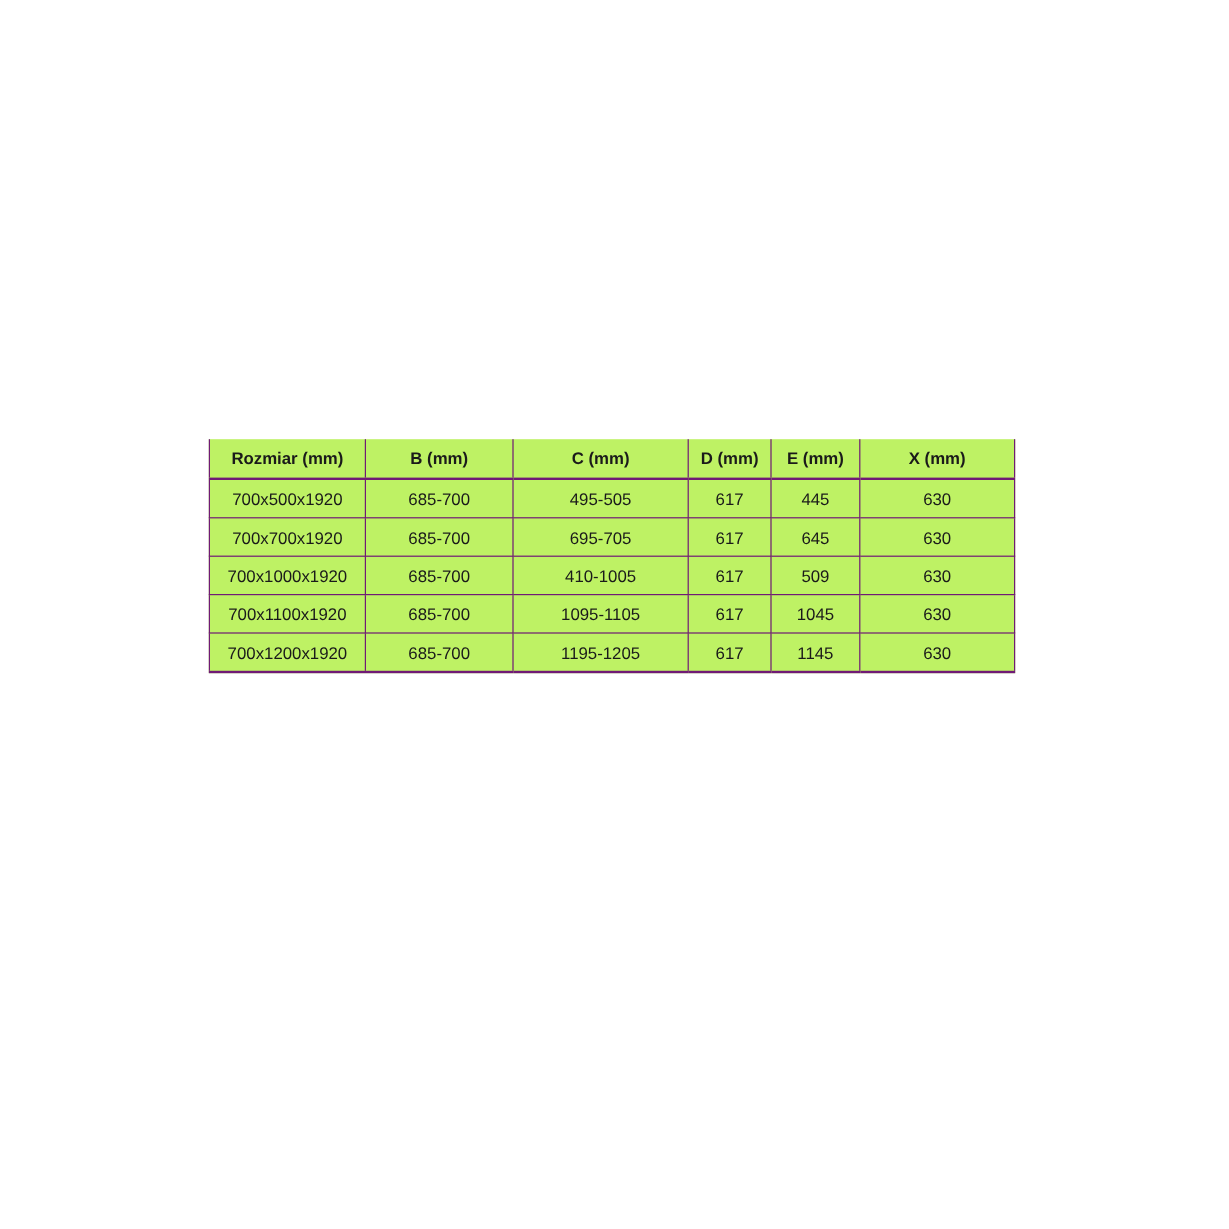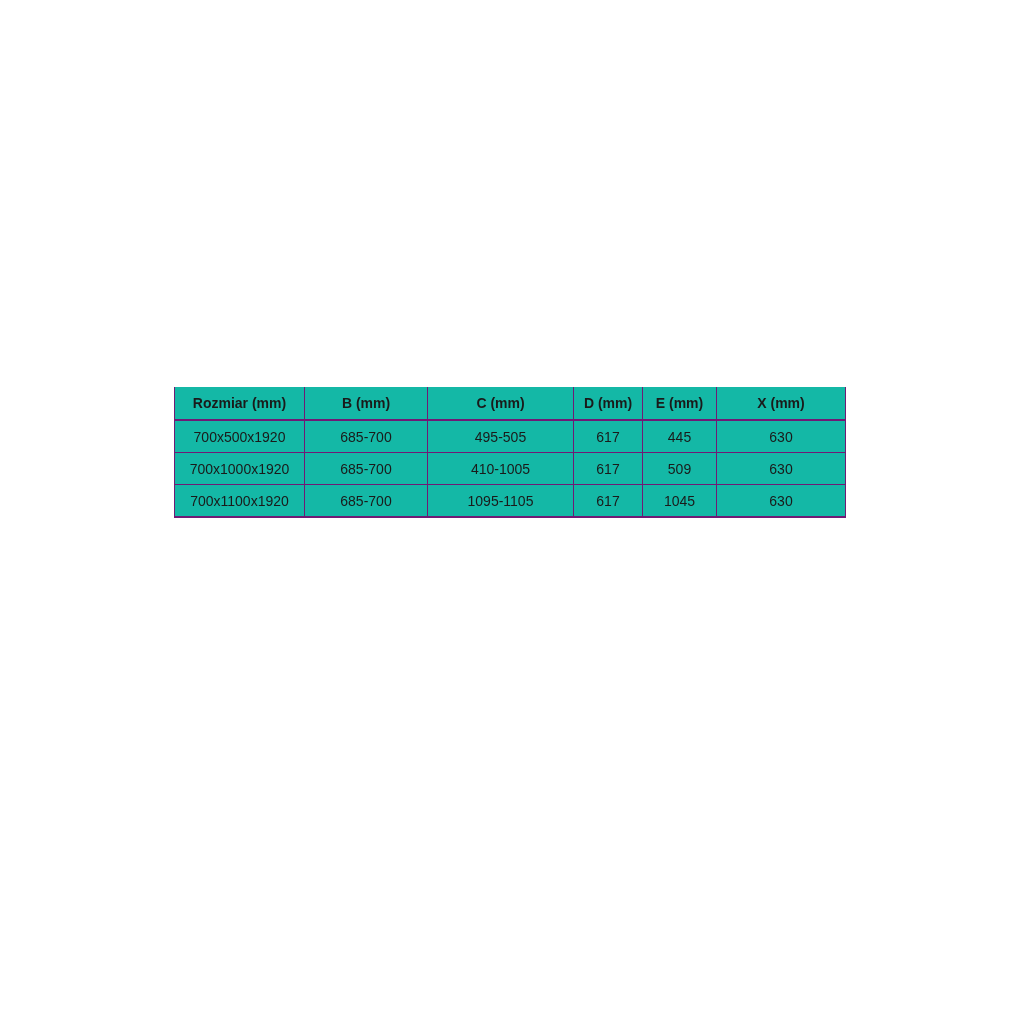--- a/index.html
+++ b/index.html
@@ -13,25 +13,25 @@
   }
   .canvas {
     position: relative;
     width: 1024px;
     height: 1024px;
     background: #ffffff;
   }
   table.sizes {
     position: absolute;
     left: 174px;
-    top: 387px;
+    top: 366px;
     border-collapse: collapse;
     table-layout: fixed;
     width: 671px;
-    background: #14b8a6;
+    background: #bef264;
     color: #1a1a1a;
     font-size: 14px;
   }
   table.sizes th,
   table.sizes td {
     border: 1px solid #701a75;
     text-align: center;
     vertical-align: middle;
     padding: 0;
     overflow: hidden;
@@ -84,30 +84,46 @@
     <tbody>
       <tr>
         <td>700x500x1920</td>
         <td>685-700</td>
         <td>495-505</td>
         <td>617</td>
         <td>445</td>
         <td>630</td>
       </tr>
       <tr>
+        <td>700x700x1920</td>
+        <td>685-700</td>
+        <td>695-705</td>
+        <td>617</td>
+        <td>645</td>
+        <td>630</td>
+      </tr>
+      <tr>
         <td>700x1000x1920</td>
         <td>685-700</td>
         <td>410-1005</td>
         <td>617</td>
         <td>509</td>
         <td>630</td>
       </tr>
       <tr>
         <td>700x1100x1920</td>
         <td>685-700</td>
         <td>1095-1105</td>
         <td>617</td>
         <td>1045</td>
         <td>630</td>
       </tr>
+      <tr>
+        <td>700x1200x1920</td>
+        <td>685-700</td>
+        <td>1195-1205</td>
+        <td>617</td>
+        <td>1145</td>
+        <td>630</td>
+      </tr>
     </tbody>
   </table>
 </div>
 
 </body></html>

